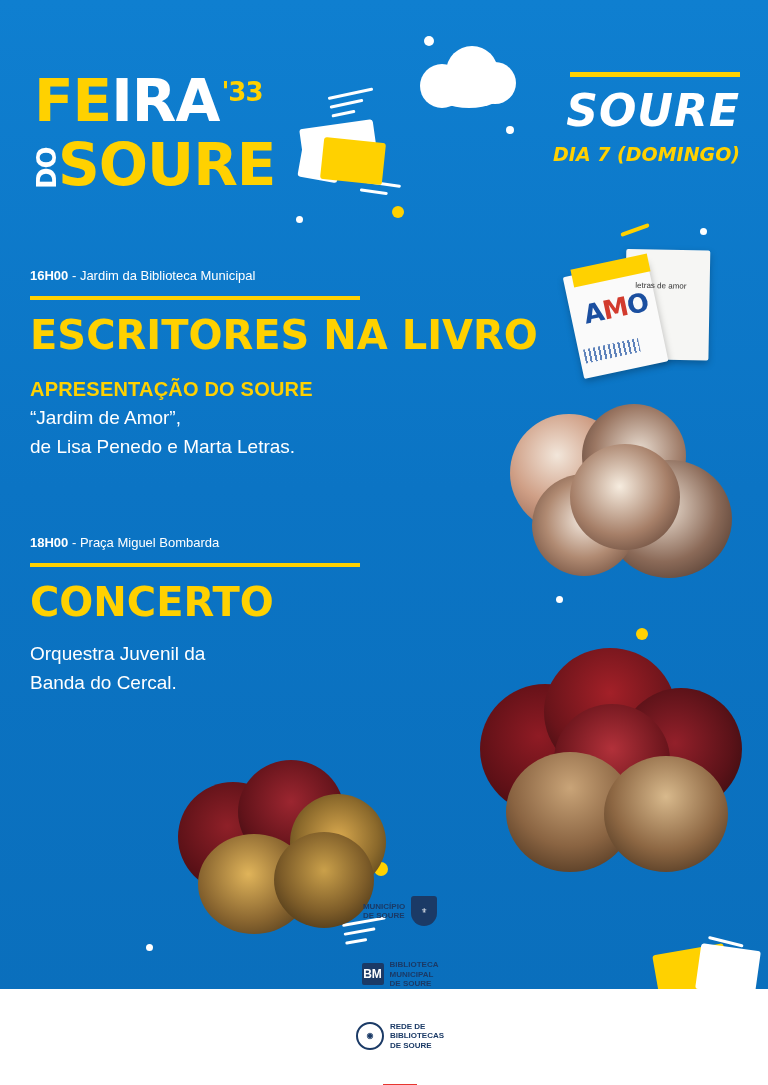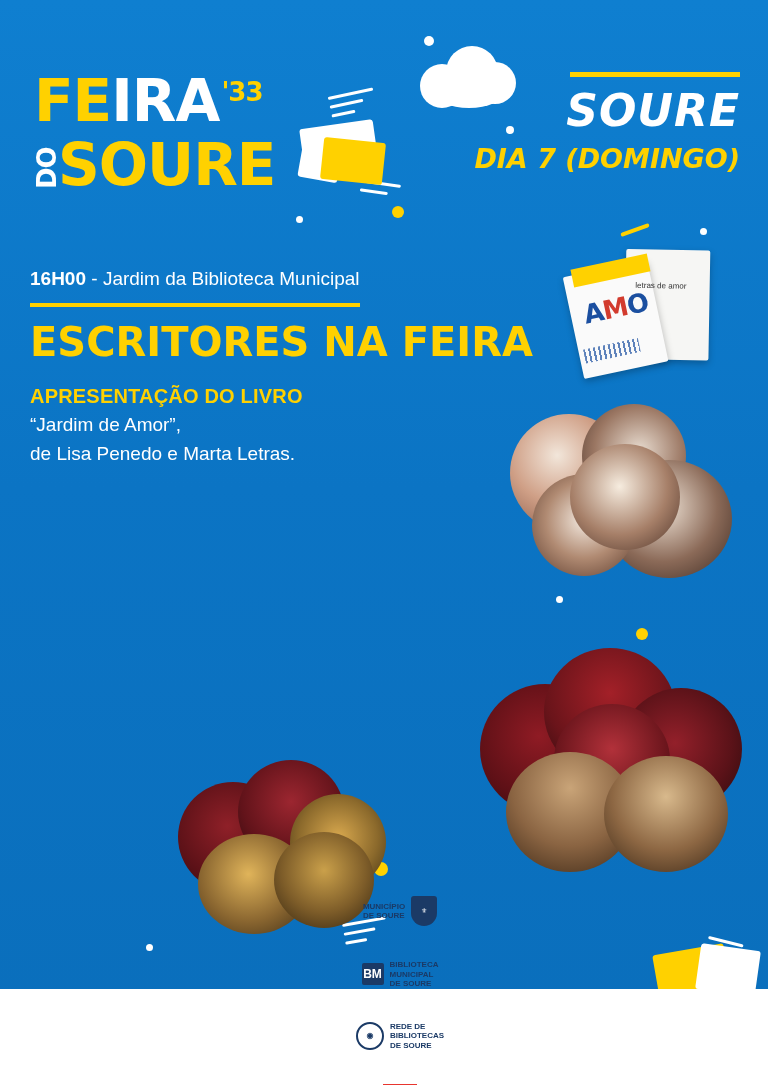--- a/index.html
+++ b/index.html
@@ -47,21 +47,21 @@
     width: 26px; margin-right: -2px;
   }
 
   .soure-block { position: absolute; right: 28px; top: 72px; text-align: right; font-style: italic; }
   .soure-rule { width: 170px; height: 5px; background: #ffd100; margin-left: auto; margin-bottom: 12px; }
   .soure-title {
     font-size: 44px; font-weight: 800; color: #ffffff; letter-spacing: 1px;
     line-height: 1; font-family: "DejaVu Sans", sans-serif;
   }
   .soure-day {
-    font-size: 27px; font-weight: 700; color: #ffd100; margin-top: 10px;
+    font-size: 19px; font-weight: 700; color: #ffd100; margin-top: 10px;
     font-family: "DejaVu Sans", sans-serif;
   }
 
   
   .book-illus { position: absolute; left: 296px; top: 118px; width: 100px; height: 78px; }
   .book-illus .page-w {
     position: absolute; width: 74px; height: 46px; background: #fff;
     left: 6px; top: 6px; transform: rotate(-8deg); border-radius: 3px;
   }
   .book-illus .page-y {
@@ -77,21 +77,21 @@
   .cloud-top {
     position: absolute; left: 420px; top: 46px; width: 96px; height: 62px;
   }
   .cloud-top i {
     position: absolute; background: #ffffff; border-radius: 50%;
   }
 
   
   .content { position: absolute; left: 30px; top: 268px; width: 520px; }
 
-  .time-line { font-size: 19px; color: #ffffff; font-weight: 400; }
+  .time-line { font-size: 13px; color: #ffffff; font-weight: 400; }
   .time-line b { font-weight: 800; }
   .rule-y { width: 330px; height: 4px; background: #ffd100; margin: 13px 0 14px; }
 
   .event-title {
     font-size: 40px; font-weight: 800; color: #ffd100; letter-spacing: 0px;
     line-height: 1.05; font-family: "DejaVu Sans", sans-serif;
   }
   .sub-head {
     margin-top: 22px; font-size: 20px; font-weight: 800; color: #ffd100;
     letter-spacing: .2px;
@@ -270,26 +270,35 @@
     </div>
   </div>
 
   <div class="content">
 
     <div>
       <div class="time-line">
         <b>16H00</b><span> - </span><span>Jardim da Biblioteca Municipal</span>
       </div>
       <div class="rule-y"></div>
-      <div class="event-title">ESCRITORES NA FEIRA</div>
-      <div class="sub-head">APRESENTAÇÃO DO LIVRO</div>
+      <div class="event-title">ESCRITORES NA LIVRO</div>
+      <div class="sub-head">APRESENTAÇÃO DO SOURE</div>
       <div class="body-text">“Jardim de Amor”,</div>
       <div class="body-text">de Lisa Penedo e Marta Letras.</div>
     </div>
 
+    <div class="block2">
+      <div class="time-line">
+        <b>18H00</b><span> - </span><span>Praça Miguel Bombarda</span>
+      </div>
+      <div class="rule-y"></div>
+      <div class="event-title">CONCERTO</div>
+      <div class="body-text" style="margin-top:18px;">Orquestra Juvenil da</div>
+      <div class="body-text">Banda do Cercal.</div>
+    </div>
   </div>
 
   <div class="ph-book">
     <div class="sheet s2"></div>
     <div class="sheet s1"></div>
     <div class="ytab"></div>
     <div class="amo">
       <span>A</span><span class="r">M</span><span>O</span>
     </div>
     <div class="sq"></div>

